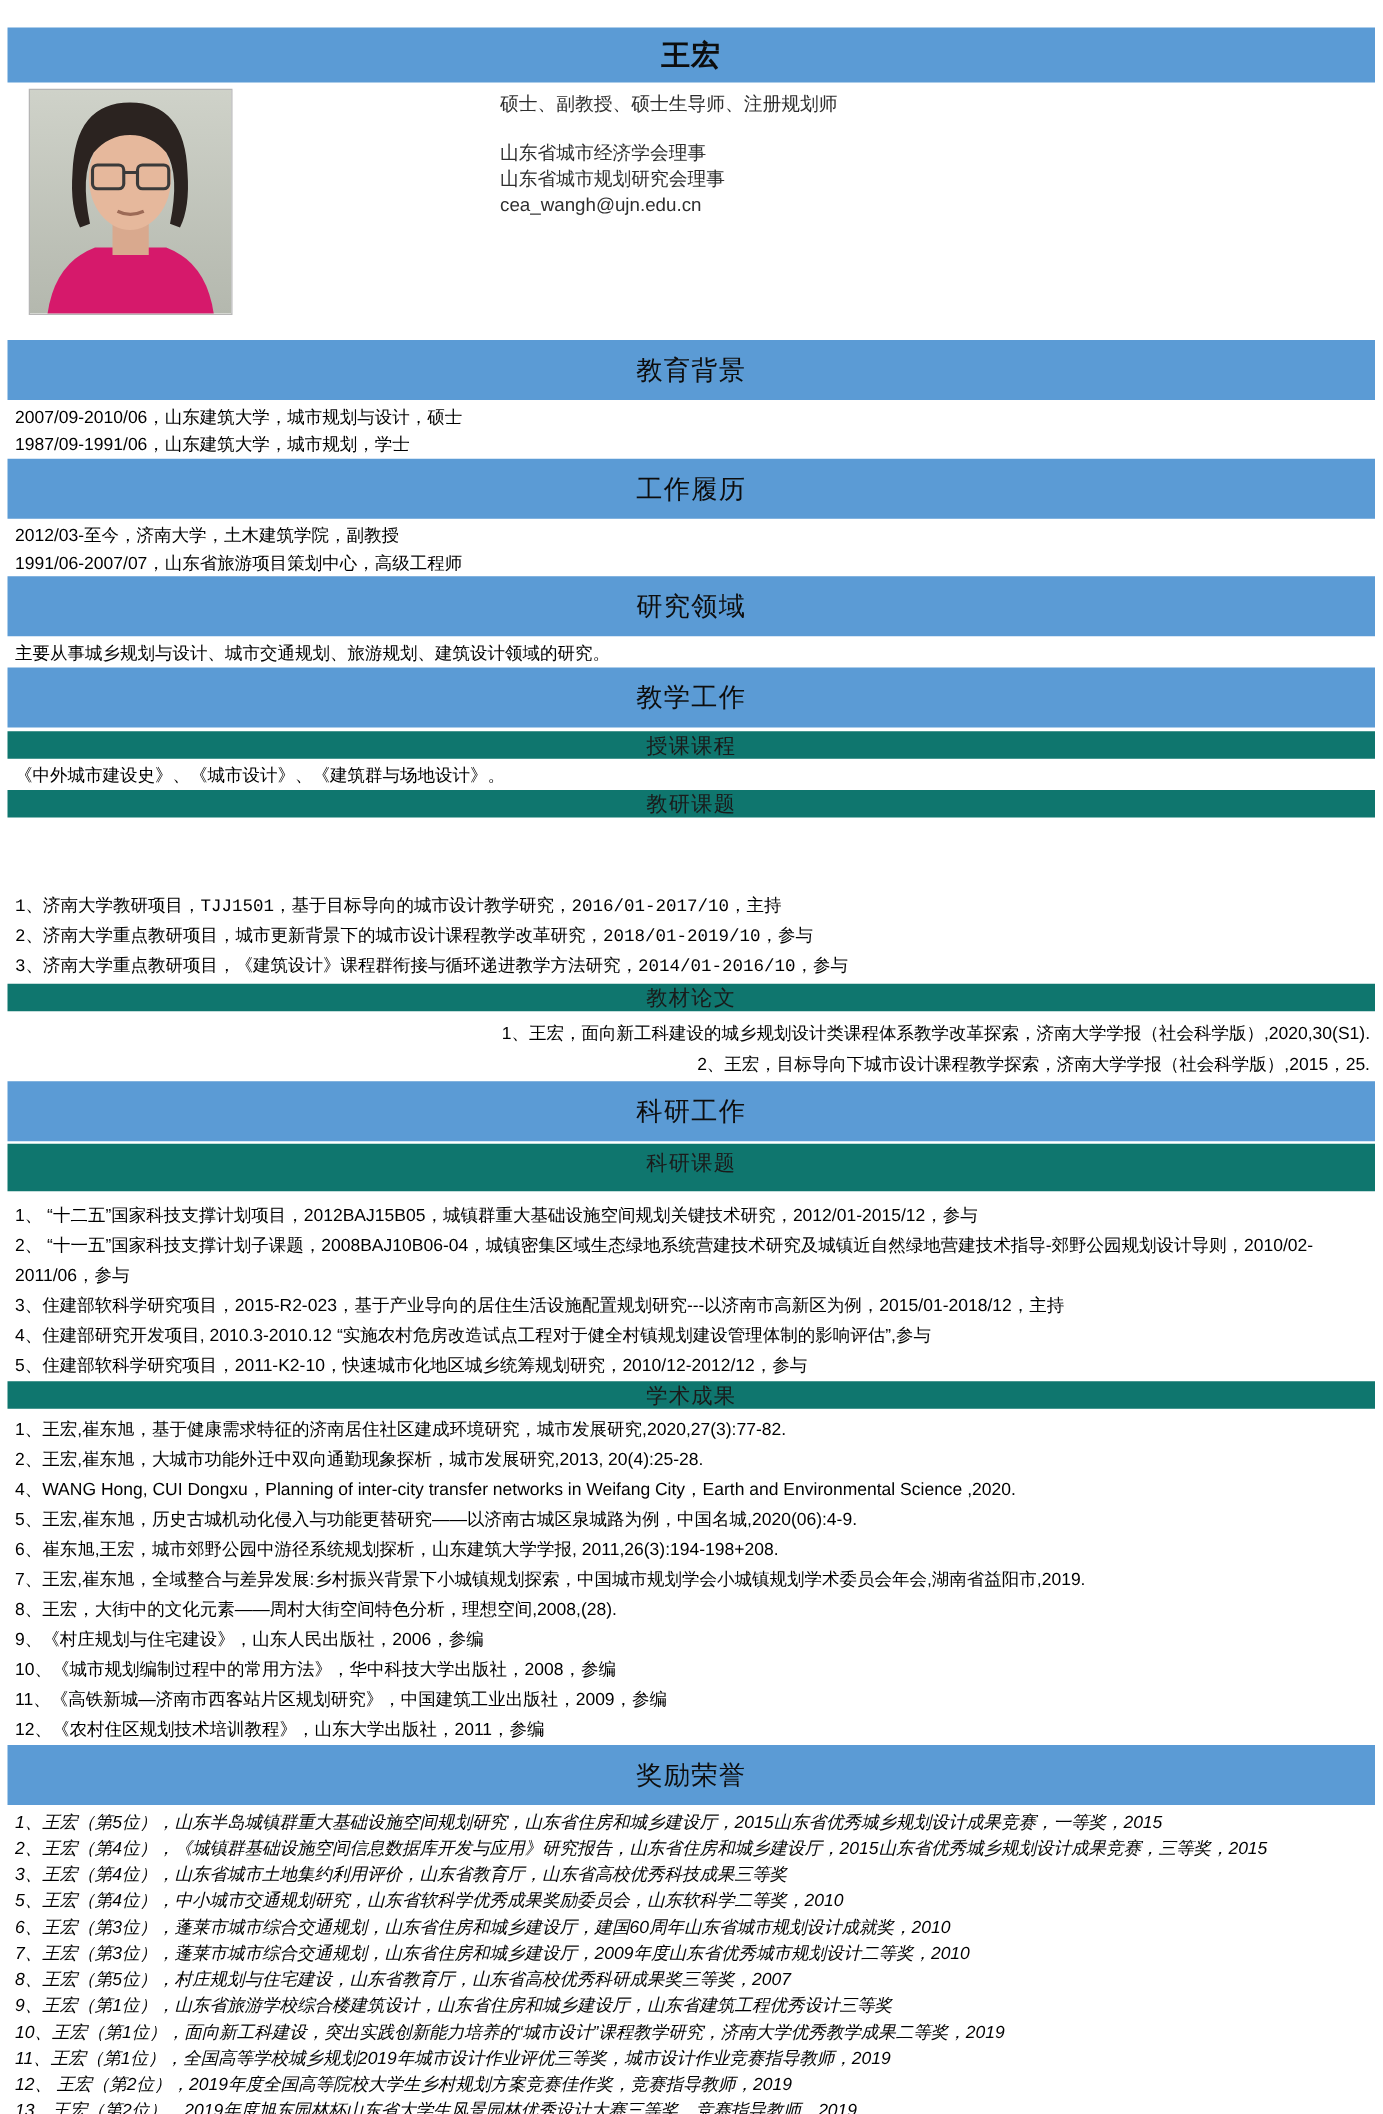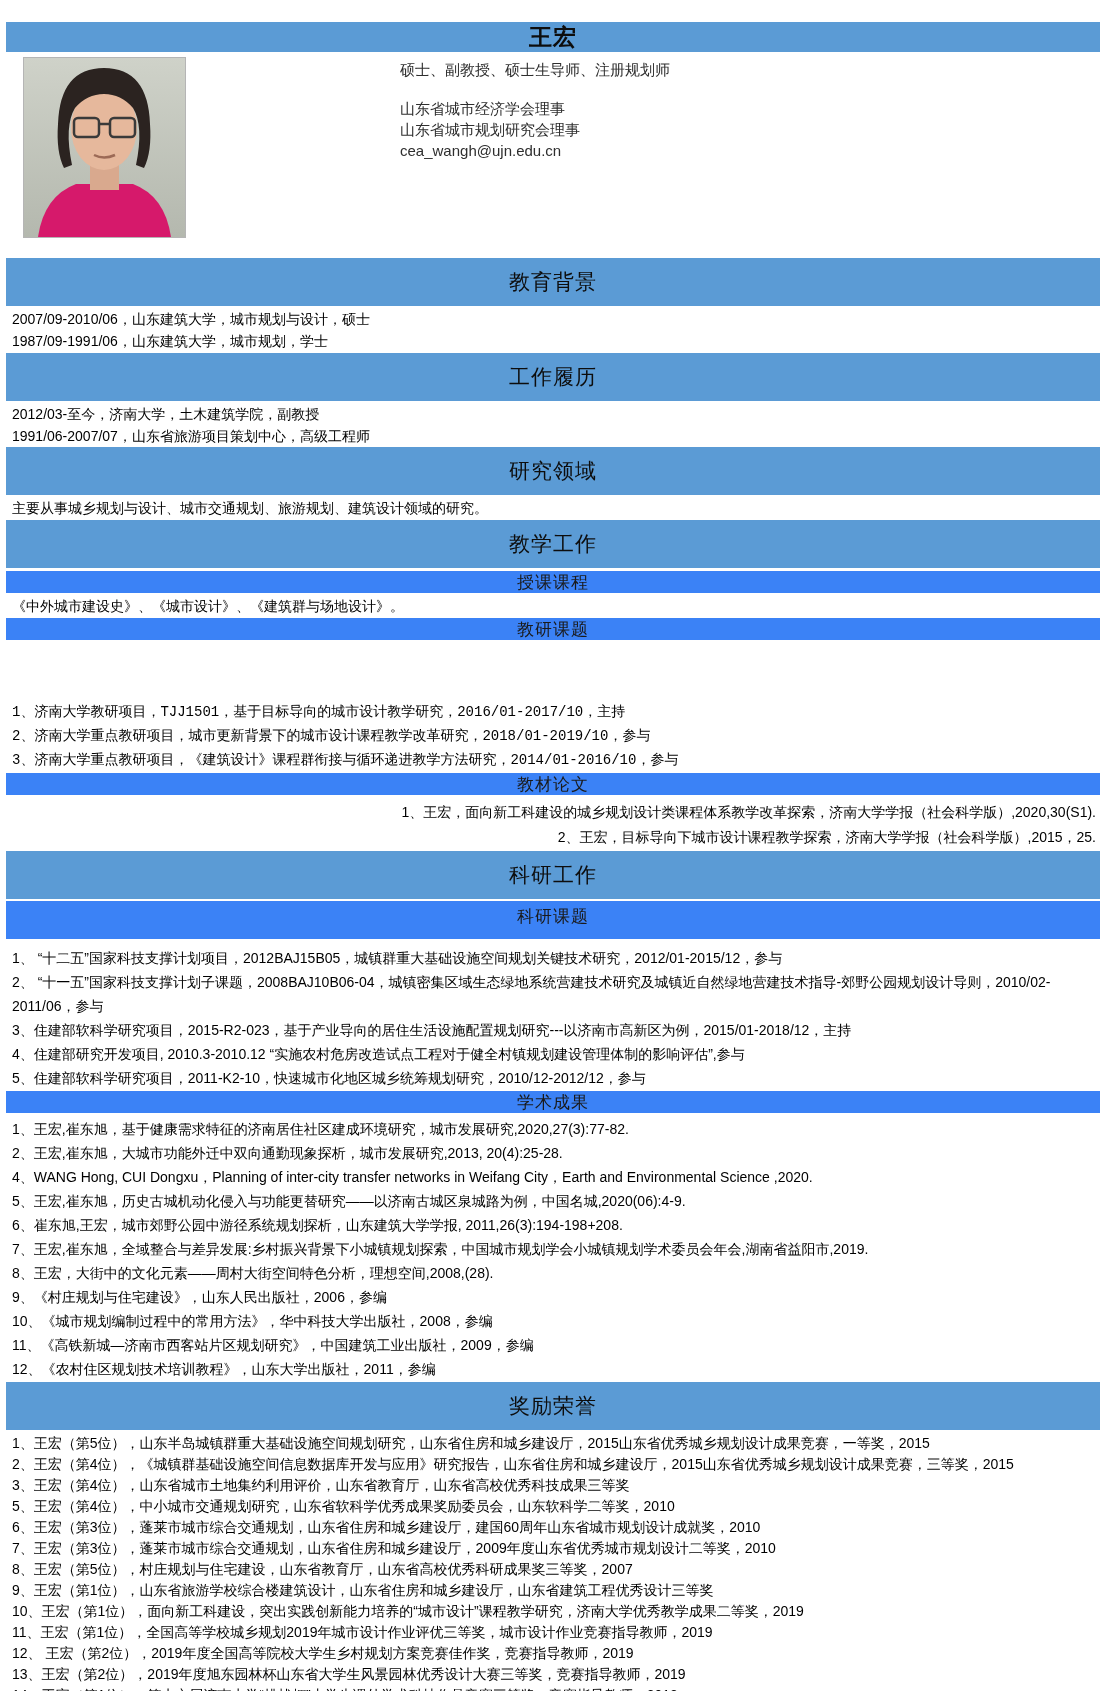--- a/index.html
+++ b/index.html
@@ -15,24 +15,24 @@
     background: #5B9BD5;
     height: 48px;
     margin: 0 6px;
     display: flex;
     align-items: center;
     justify-content: center;
     font-size: 21px;
     color: #0d0d0d;
     letter-spacing: 1px;
   }
-  .bar-blue.name-bar { height: 30px; }
+  .bar-blue.name-bar { height: 44px; }
   .bar-blue.name-bar span { font-weight: bold; font-size: 23px; }
   .bar-gray {
-    background: #3b82f6;
+    background: #0f766e;
     height: 22px;
     margin: 0 6px;
     display: flex;
     align-items: center;
     justify-content: center;
     font-size: 17px;
     color: #1a1a1a;
     letter-spacing: 1px;
   }
   .bar-gray.tall { height: 38px; align-items: flex-start; padding-top: 4px; }
@@ -67,21 +67,21 @@
   .bar-gray.after-blue { margin-top: 3px; }
   .teach-projects { margin-top: 58px; font-family: Liberation Mono, monospace; }
   .teach-projects .line { line-height: 24px; }
   .textbook-list { padding-top: 5px; text-align: right; }
   .textbook-list .line { line-height: 25px; }
   .sci-projects { padding-top: 7px; }
   .sci-projects .line { line-height: 24px; }
   .achievements { padding-top: 4px; }
   .achievements .line { line-height: 24px; }
   .awards { padding-top: 3px; padding-bottom: 14px; }
-  .awards .line { line-height: 21px; }
+  .awards .line { line-height: 21px; font-style: italic; }
   .bar-gray.tall { margin-top: 2px; }
 </style>
 </head>
 <body>
 
 <div class="page">
 
   <div class="bar-blue name-bar">
     <span>王宏</span>
   </div>

